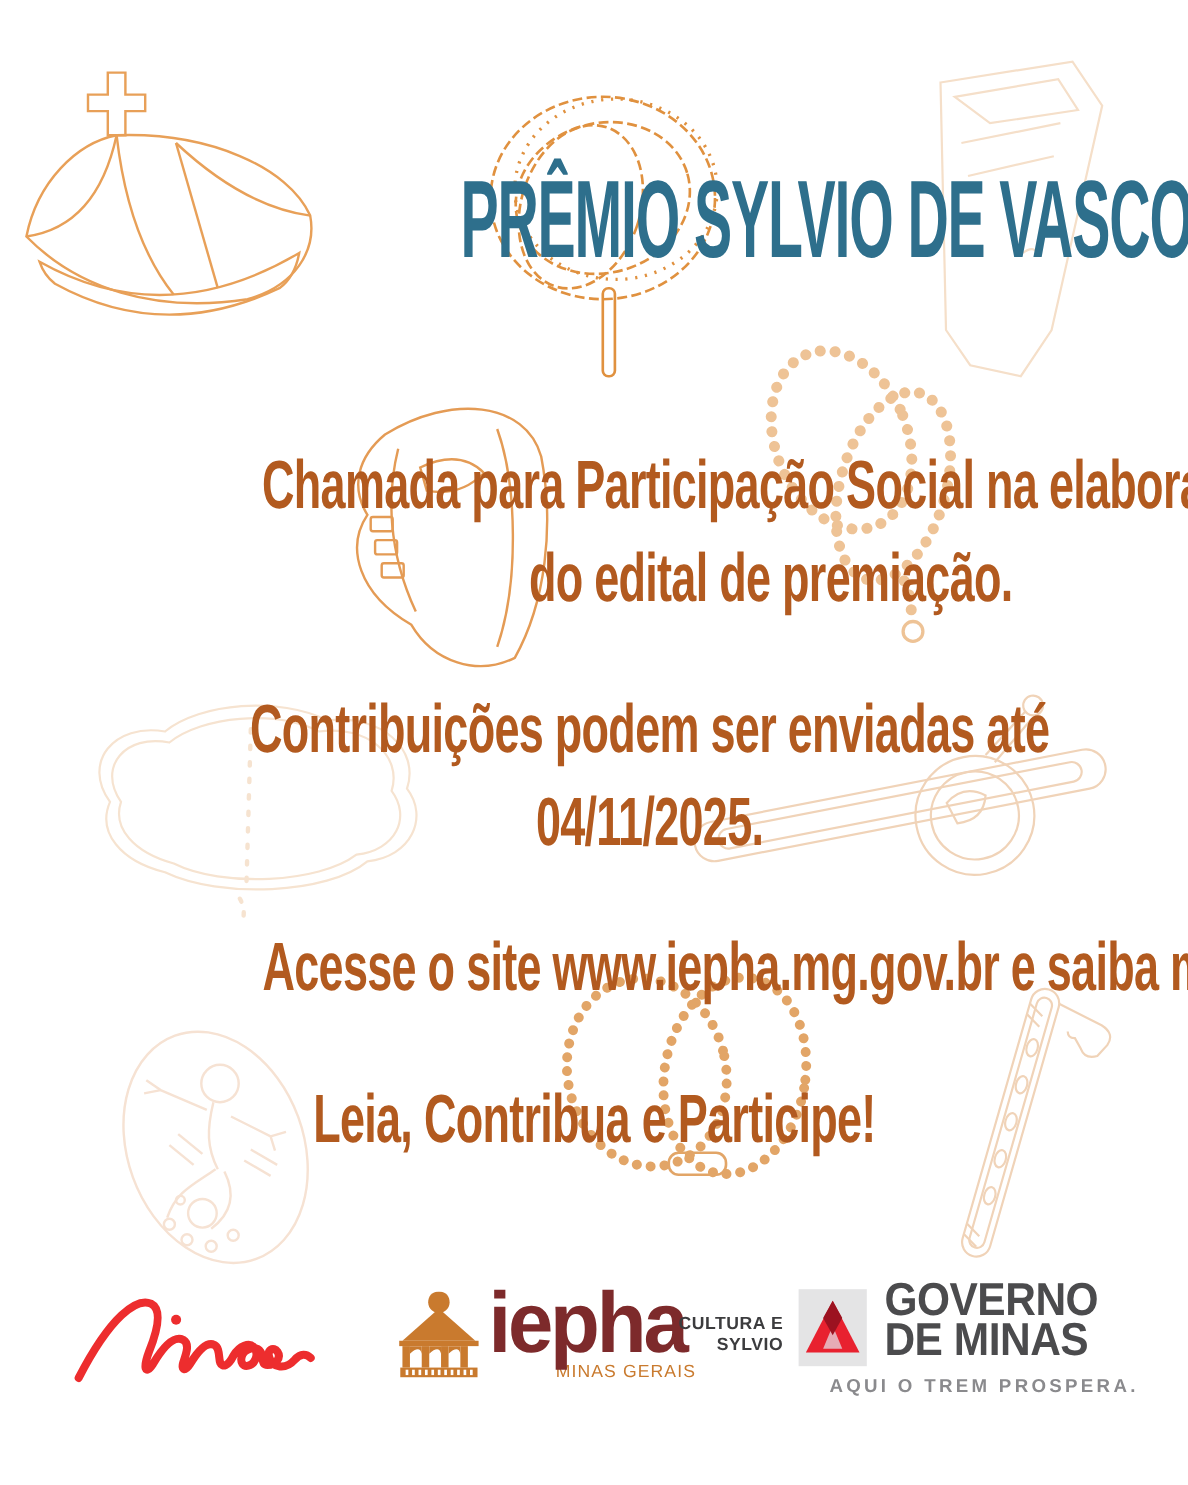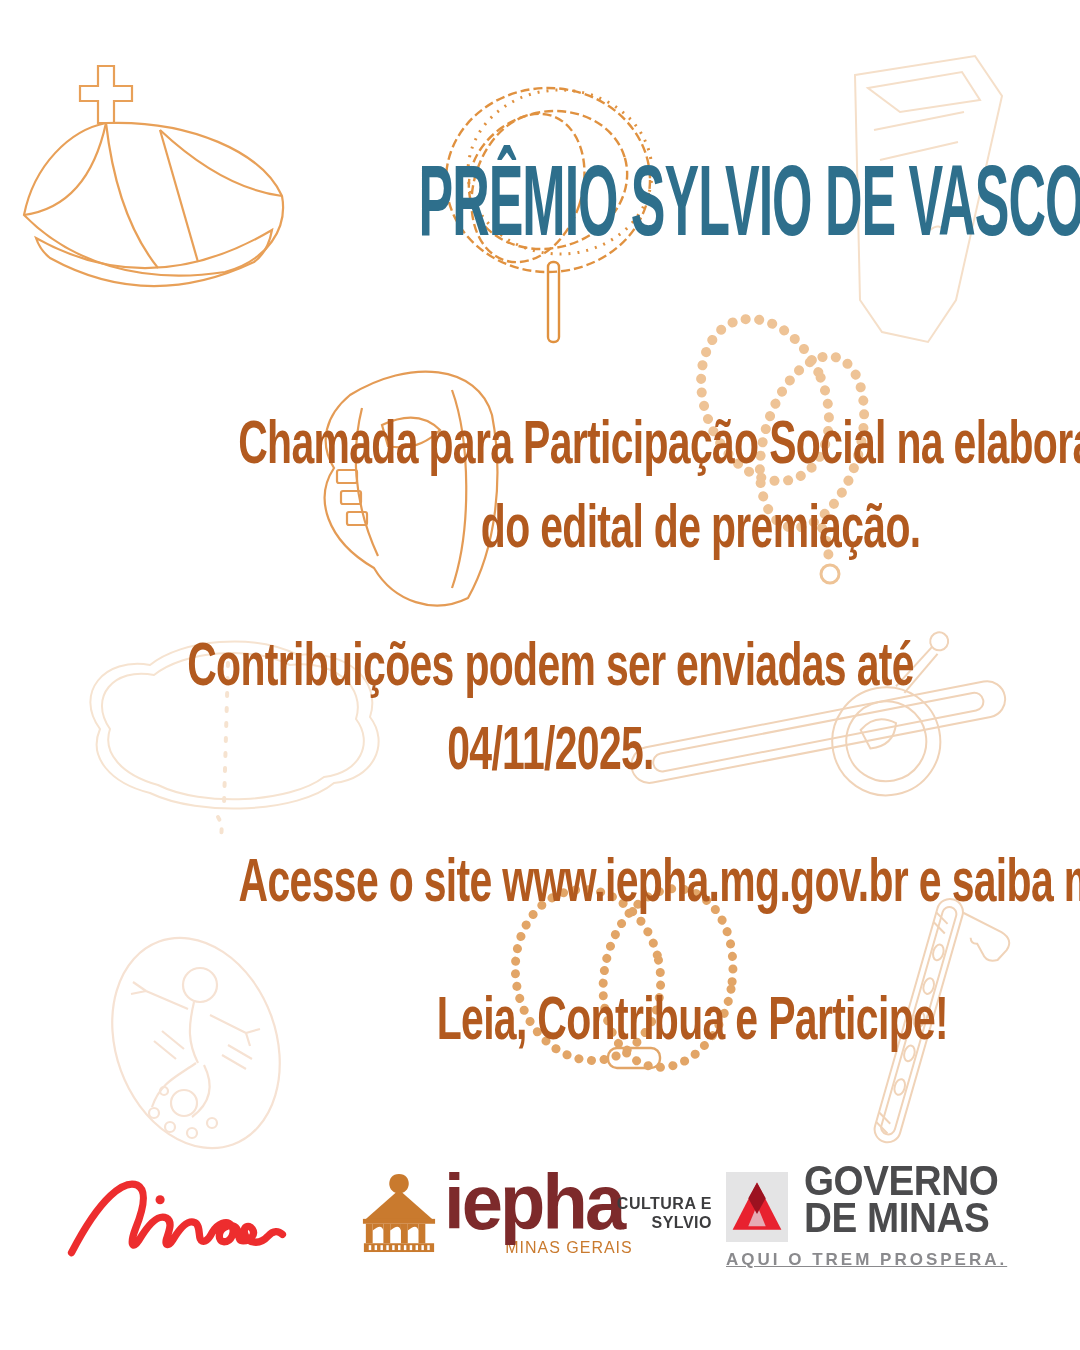--- a/index.html
+++ b/index.html
@@ -31,23 +31,23 @@
     transform:scaleX(0.52);transform-origin:50% 50%;
   }
 
   .para{position:absolute;left:0;width:1080px;text-align:center;color:var(--rust);}
   .para .scale{
     display:inline-block;white-space:nowrap;
     font-weight:bold;font-size:62px;line-height:84px;letter-spacing:-1px;
     transform:scaleX(0.66);transform-origin:50% 50%;
   }
   .p1{top:400px;}
-  .p2{top:622px;}
+  .p2{top:622px;padding-left:40px;}
   .p3{top:838px;}
-  .p4{top:976px;text-align:right;}
+  .p4{top:976px;}
 
   
   .minas-sig{position:absolute;left:64px;top:1176px;}
   .iepha{position:absolute;left:360px;top:1166px;display:flex;align-items:flex-start;}
   .iepha .gazebo{margin-top:8px;}
   .iepha .wordblock{margin-left:6px;display:flex;flex-direction:column;align-items:flex-end;}
   .iepha .word{
     font-weight:bold;font-size:78px;line-height:72px;letter-spacing:-3px;
     color:var(--iepha-maroon);transform:scaleX(0.95);transform-origin:left center;
   }
@@ -62,22 +62,22 @@
   .gov-square{
     position:absolute;left:726px;top:1172px;width:62px;height:70px;
     background:var(--sq-gray);display:flex;align-items:center;justify-content:center;
   }
   .gov-name{
     position:absolute;left:804px;top:1162px;color:var(--gov-dark);
     font-weight:bold;font-size:42px;line-height:37px;letter-spacing:-.5px;
     transform:scaleX(0.92);transform-origin:left top;white-space:nowrap;
   }
   .gov-tagline{
-    position:absolute;left:726px;top:1250px;color:var(--gov-gray);
-    font-weight:bold;font-size:17px;letter-spacing:3px;white-space:nowrap;text-decoration:underline;
+    position:absolute;left:754px;top:1250px;color:var(--gov-gray);
+    font-weight:bold;font-size:17px;letter-spacing:3px;white-space:nowrap;
   }
 </style>
 </head>
 <body>
 
 <svg class="bg-art" viewBox="0 0 1080 1350" fill="none" xmlns="http://www.w3.org/2000/svg" aria-hidden="true">
 
   <g stroke="#e8a058" stroke-width="2.2">
     <path d="M98 66 l16 0 0 20 18 0 0 15 -18 0 0 22 -16 0 0 -22 -18 0 0 -15 18 0 z"></path>
     <path d="M106 123 C 70 130 34 165 24 215 C 70 262 140 285 225 272 C 268 260 288 228 282 196 C 262 152 190 120 106 123 z"></path>

